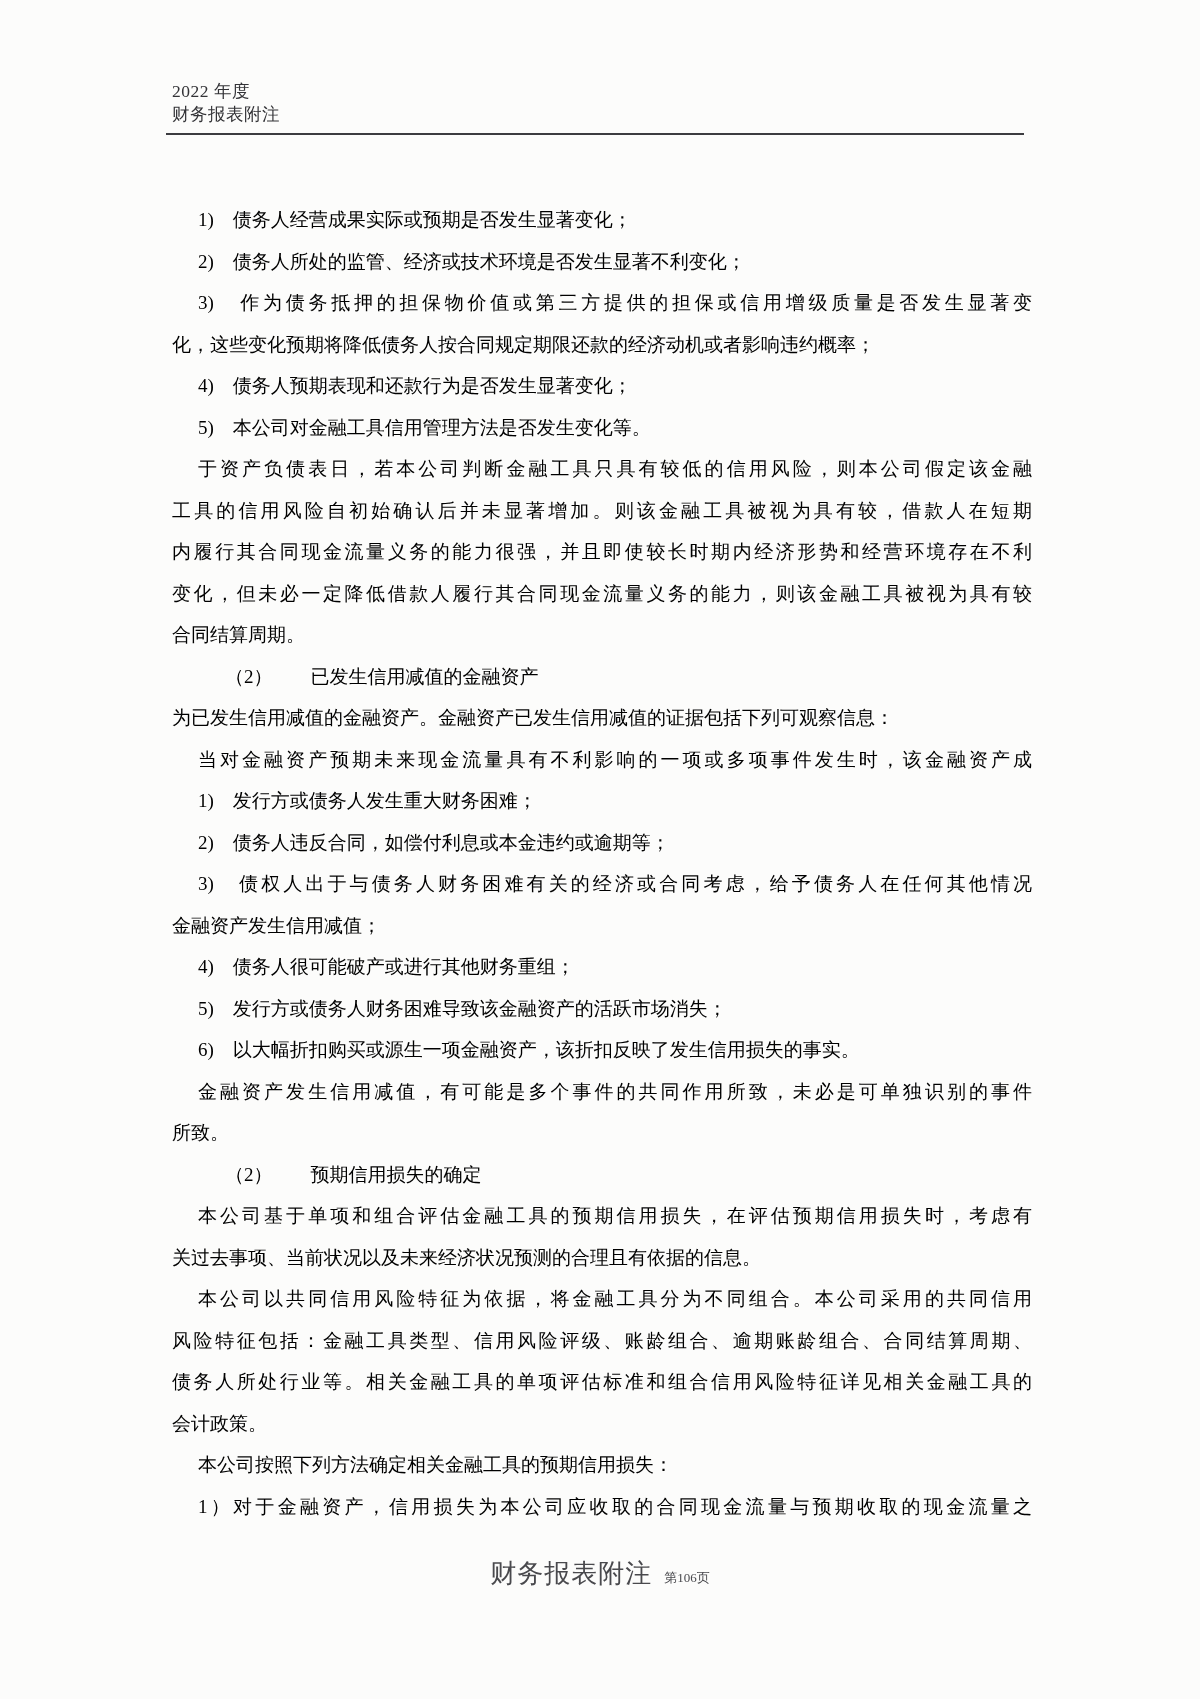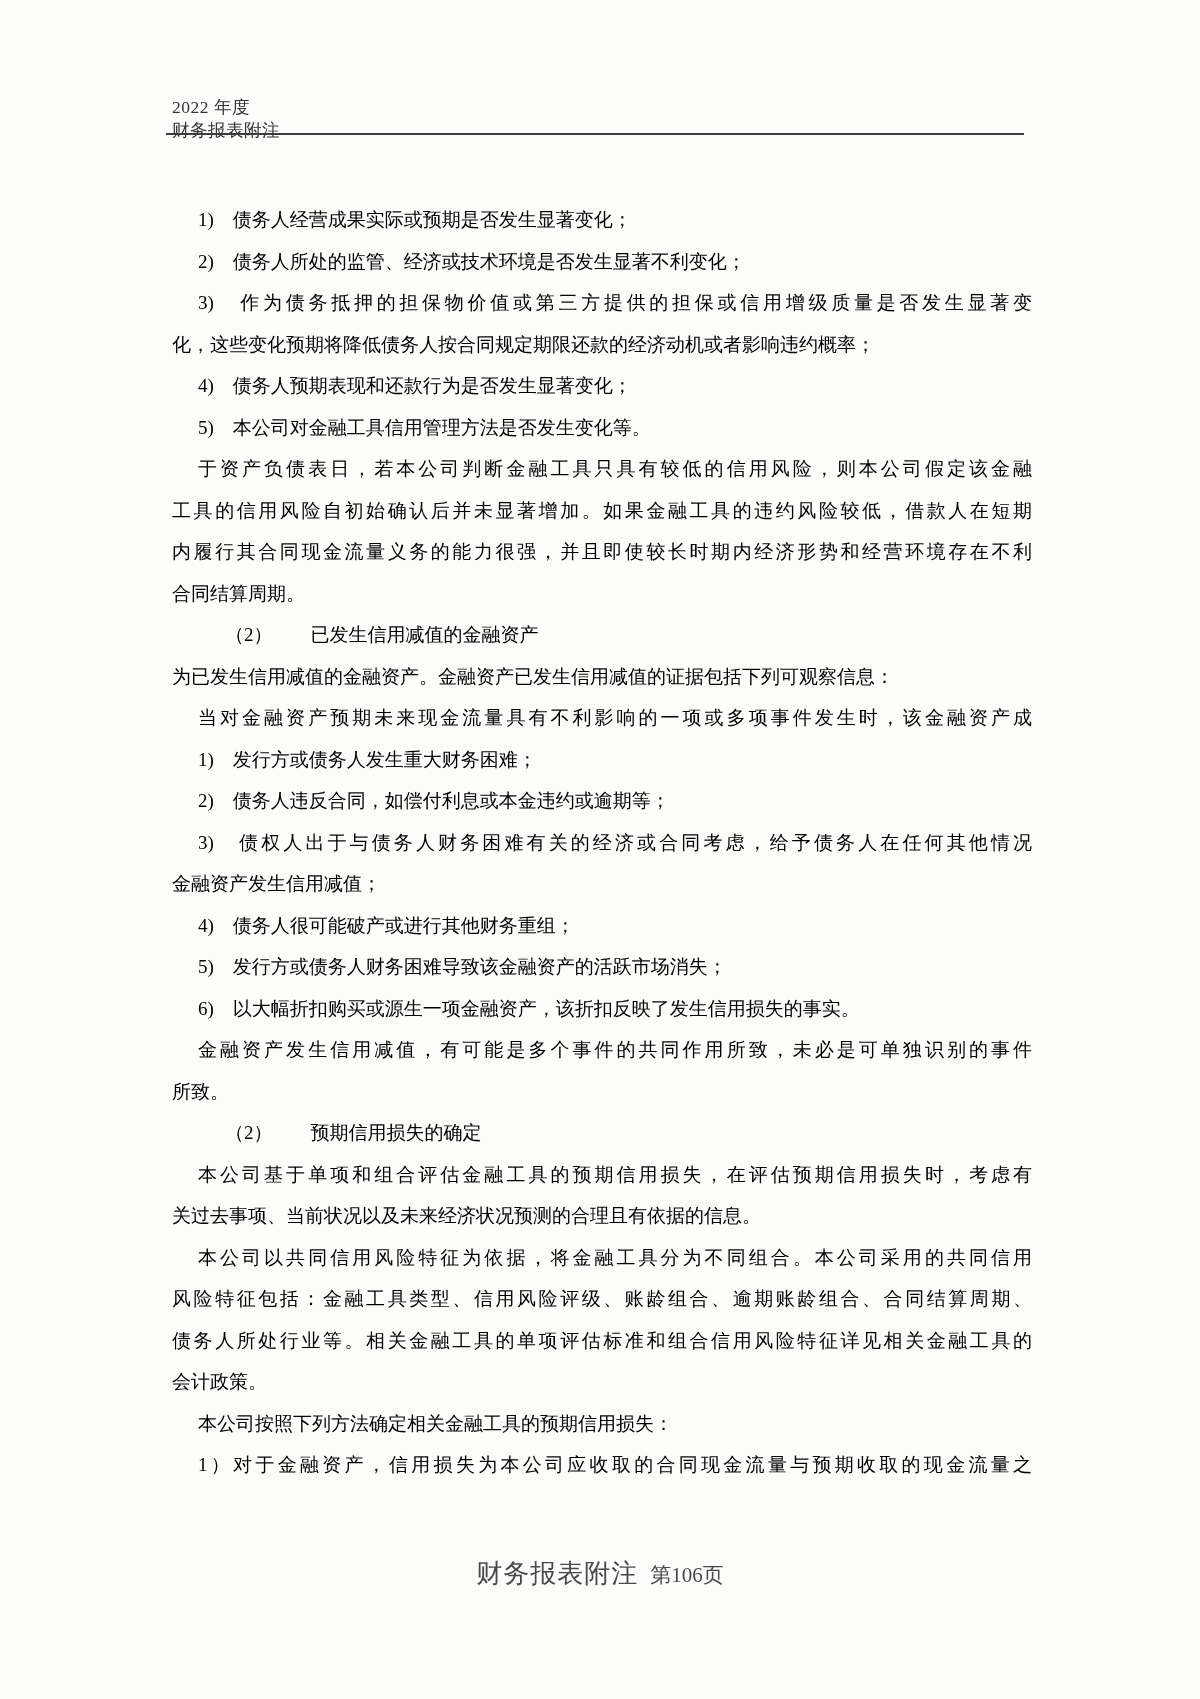--- a/index.html
+++ b/index.html
@@ -13,21 +13,21 @@
     width: 1200px;
     height: 1699px;
     margin: 0 auto;
     background: #fcfcfb;
     overflow: hidden;
     color: #2e2e32;
   }
   .page-header {
     position: absolute;
     left: 172px;
-    top: 96px;
+    top: 80px;
     font-size: 17.5px;
     line-height: 23px;
     color: #333337;
     letter-spacing: 0.5px;
   }
   .header-rule {
     position: absolute;
     left: 166px;
     top: 133px;
     width: 858px;
@@ -63,21 +63,21 @@
     width: 1200px;
     text-align: center;
     color: #49494d;
   }
   .footer-title {
     font-size: 26px;
     vertical-align: baseline;
     letter-spacing: 1px;
   }
   .footer-page {
-    font-size: 21px;
+    font-size: 13px;
     margin-left: 12px;
     vertical-align: baseline;
   }
 </style>
 </head>
 <body>
 
 <div class="page">
 
   <div class="page-header">
@@ -88,22 +88,23 @@
   <div class="header-rule"></div>
 
   <div class="body-text">
       <div class="line item">1)　债务人经营成果实际或预期是否发生显著变化；</div>
       <div class="line item">2)　债务人所处的监管、经济或技术环境是否发生显著不利变化；</div>
       <div class="line item fill">3)　作为债务抵押的担保物价值或第三方提供的担保或信用增级质量是否发生显著变</div>
       <div class="line none">化，这些变化预期将降低债务人按合同规定期限还款的经济动机或者影响违约概率；</div>
       <div class="line item">4)　债务人预期表现和还款行为是否发生显著变化；</div>
       <div class="line item">5)　本公司对金融工具信用管理方法是否发生变化等。</div>
       <div class="line para fill">于资产负债表日，若本公司判断金融工具只具有较低的信用风险，则本公司假定该金融</div>
-      <div class="line none fill">工具的信用风险自初始确认后并未显著增加。如果金融工具的违约风险较低，借款人在短期</div>
+      <div class="line none fill">工具的信用风险自初始确认后并未显著增加。则该金融工具被视为具有较，借款人在短期</div>
       <div class="line none fill">内履行其合同现金流量义务的能力很强，并且即使较长时期内经济形势和经营环境存在不利</div>
+      <div class="line none fill">变化，但未必一定降低借款人履行其合同现金流量义务的能力，则该金融工具被视为具有较</div>
       <div class="line none">合同结算周期。</div>
       <div class="line heading">（2）　　已发生信用减值的金融资产</div>
       <div class="line none">为已发生信用减值的金融资产。金融资产已发生信用减值的证据包括下列可观察信息：</div>
       <div class="line para fill">当对金融资产预期未来现金流量具有不利影响的一项或多项事件发生时，该金融资产成</div>
       <div class="line item">1)　发行方或债务人发生重大财务困难；</div>
       <div class="line item">2)　债务人违反合同，如偿付利息或本金违约或逾期等；</div>
       <div class="line item fill">3)　债权人出于与债务人财务困难有关的经济或合同考虑，给予债务人在任何其他情况</div>
       <div class="line none">金融资产发生信用减值；</div>
       <div class="line item">4)　债务人很可能破产或进行其他财务重组；</div>
       <div class="line item">5)　发行方或债务人财务困难导致该金融资产的活跃市场消失；</div>

